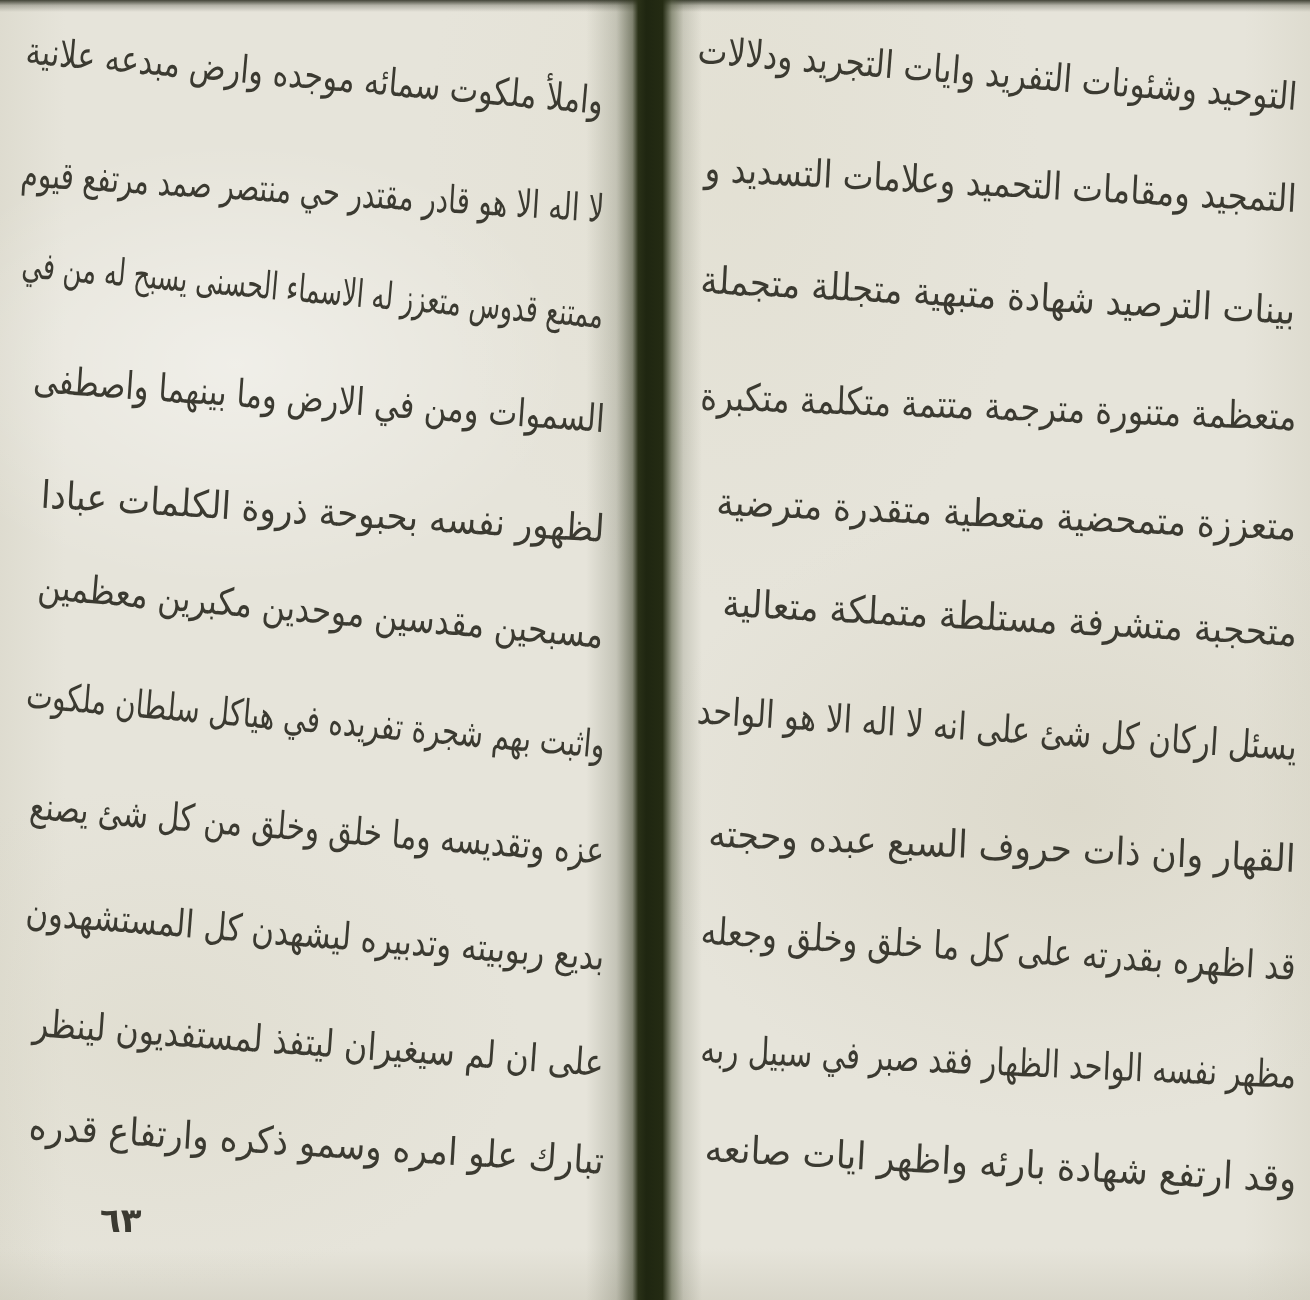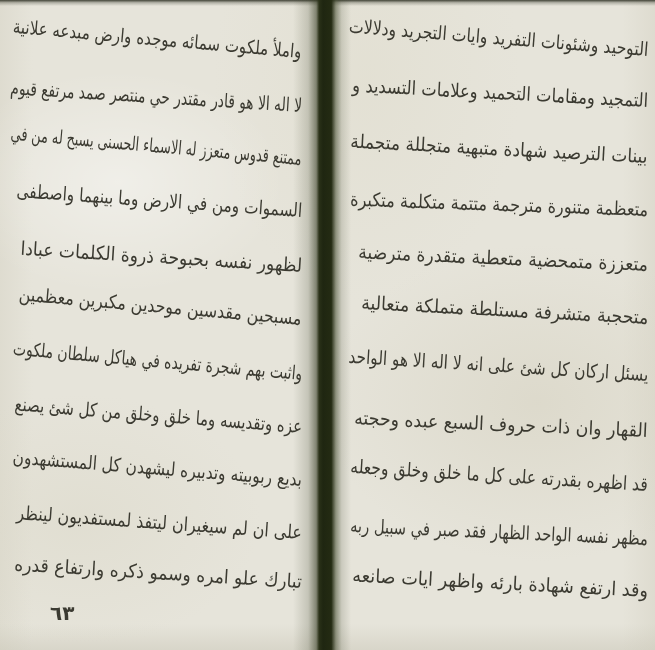--- a/index.html
+++ b/index.html
@@ -45,21 +45,21 @@
     unicode-bidi:embed;
     font-size:19px;
     line-height:26px;
     color:#3b3a31;
     transform-origin:100% 50%;
   }
   .page-left  .tline{right:16px;}
   .page-right .tline{right:7px;}
   .page-number{
     position:absolute;left:50px;top:601px;
-    font-size:20px;font-weight:bold;color:#3b3a31;
+    font-size:17px;font-weight:bold;color:#3b3a31;
     letter-spacing:2px;
   }
 </style>
 </head>
 <body>
 
 <div class="spread">
 
   <div class="top-edge"></div>
   <div class="gutter"></div>

